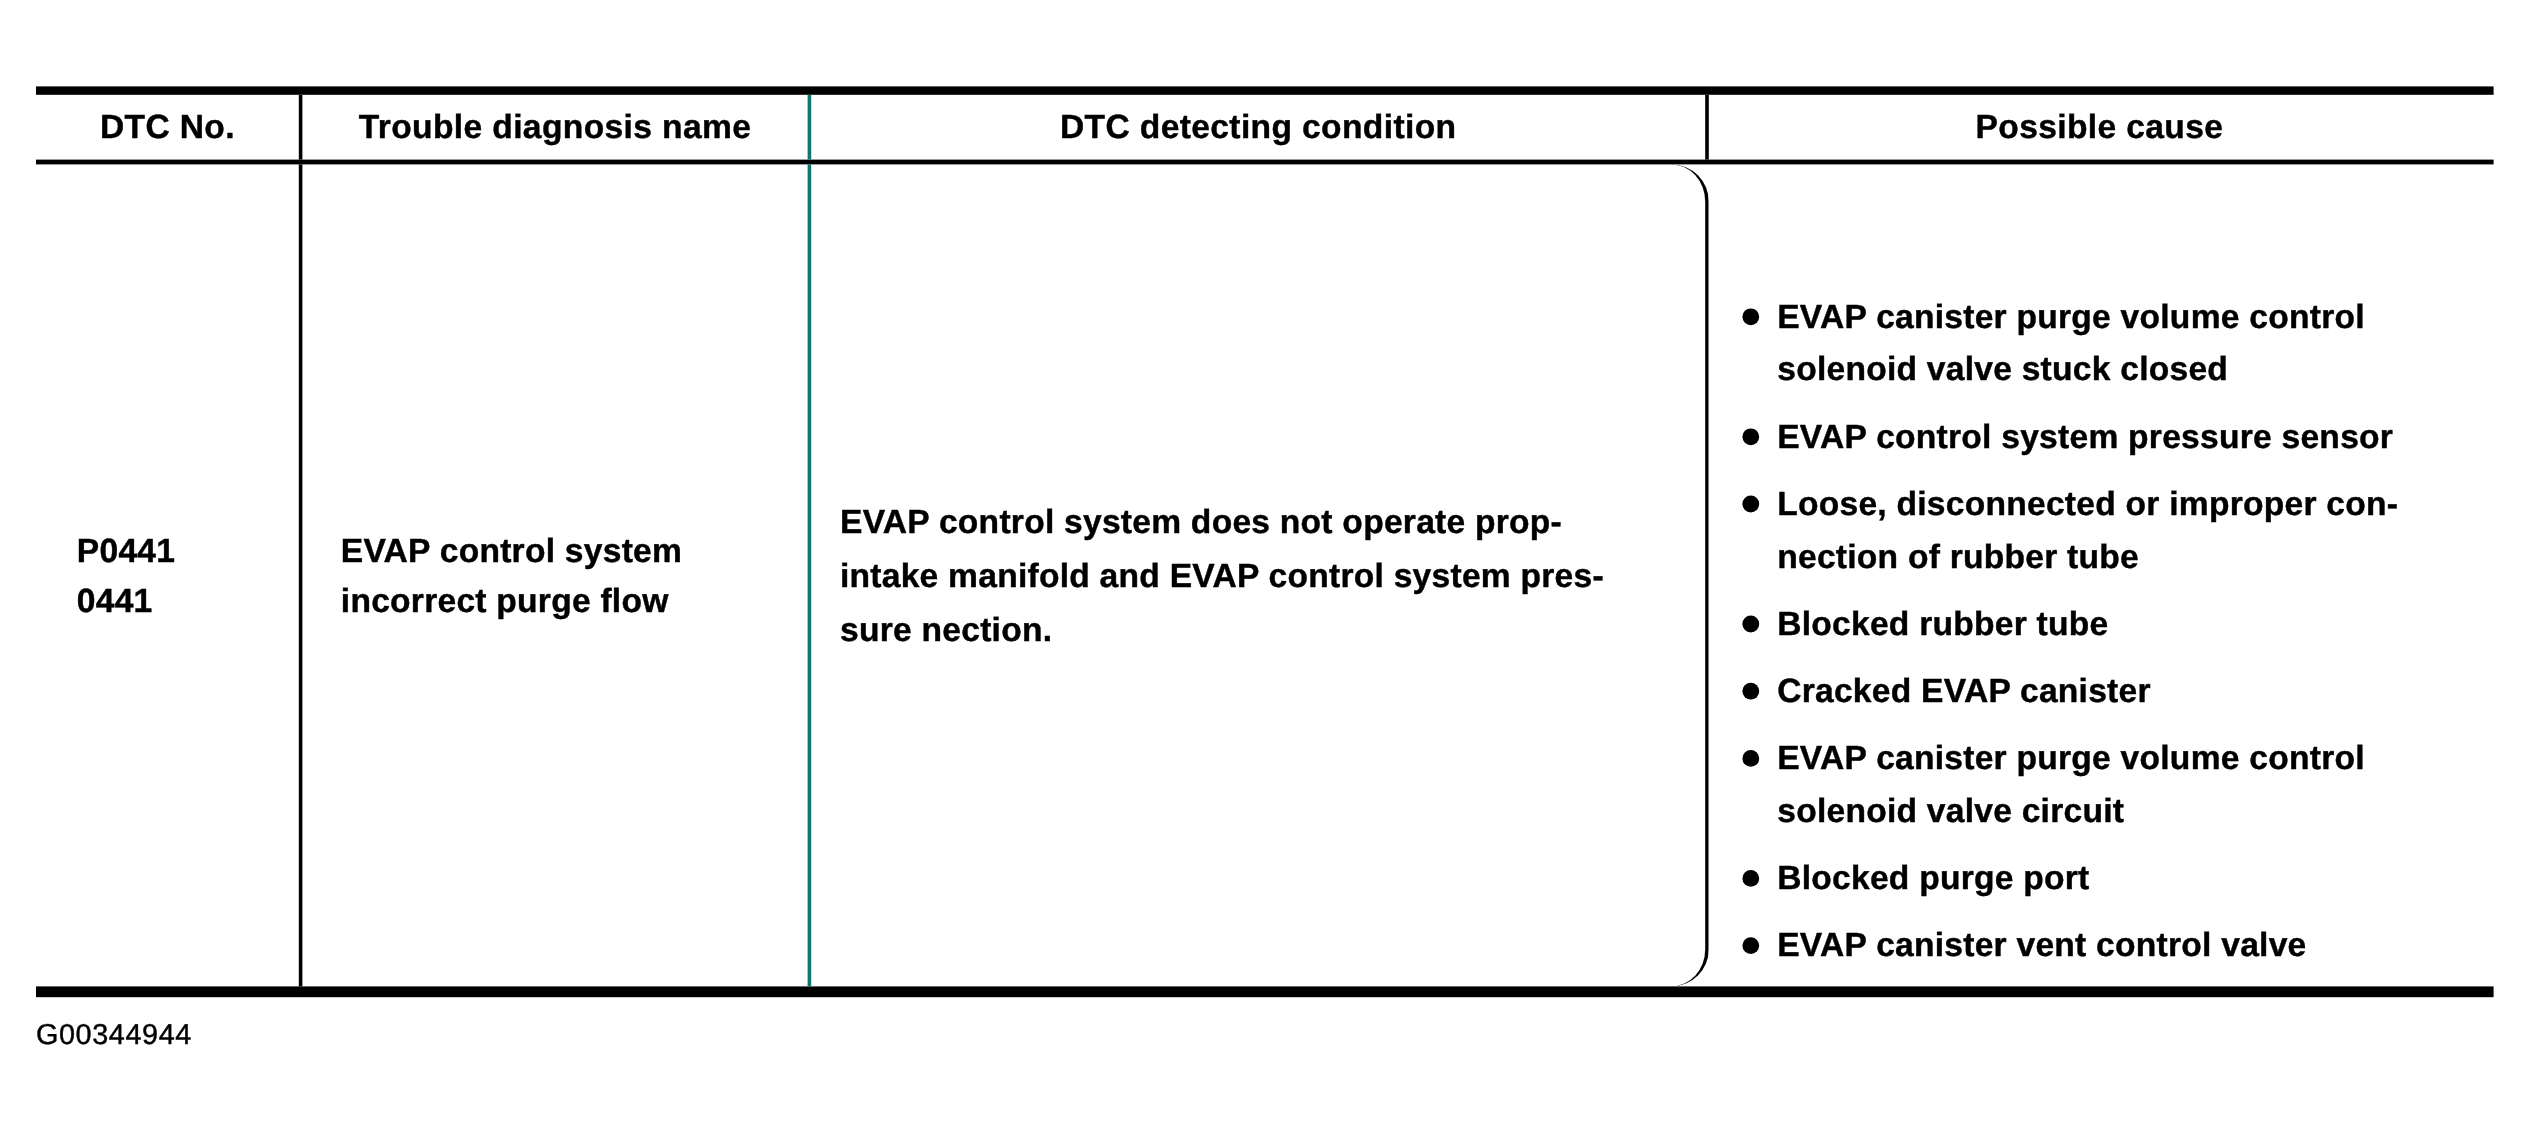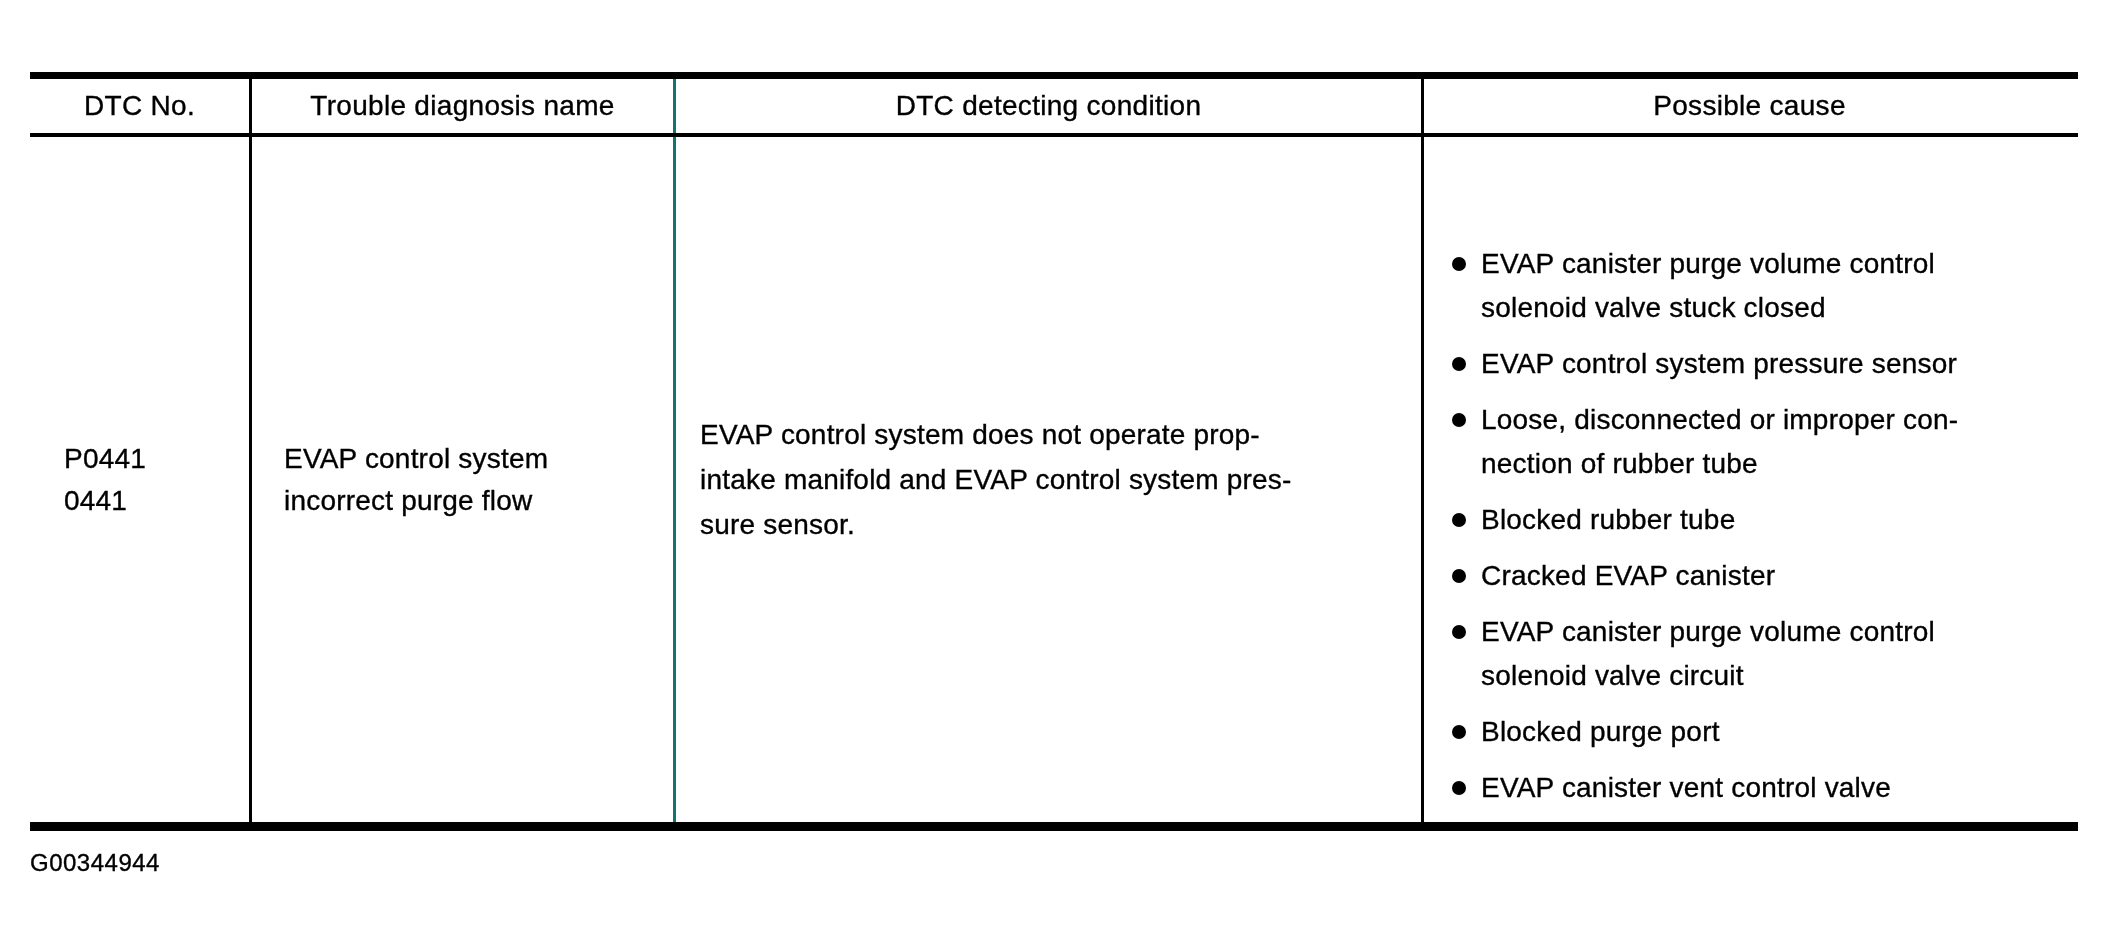--- a/index.html
+++ b/index.html
@@ -12,20 +12,21 @@
     color: #000000;
     -webkit-text-stroke: 0.35px #000000;
   }
   .dtc-table {
     position: absolute;
     left: 30px;
     top: 72px;
     width: 2048px;
     border-top: 7px solid #000;
     border-bottom: 9px solid #000;
+    font-weight: bold;
   }
   .header-row {
     display: flex;
     height: 58px;
     border-bottom: 4px solid #000;
   }
   .header-cell {
     display: flex;
     align-items: center;
     justify-content: center;
@@ -44,21 +45,21 @@
   .body-cell {
     display: flex;
     flex-direction: column;
     justify-content: center;
     font-size: 28px;
     letter-spacing: 0.2px;
   }
   .body-cell .line { white-space: nowrap; }
   .col-1.body-cell { padding-left: 34px; line-height: 42px; justify-content: center; }
   .col-2.body-cell { padding-left: 32px; line-height: 42px; }
-  .col-3.body-cell { padding-left: 24px; line-height: 45px; }
+  .col-3.body-cell { padding-left: 24px; line-height: 45px; border-radius: 31px; }
   .col-4.body-cell {
     justify-content: flex-end;
     padding: 11px 8px 0 28px;
     line-height: 44px;
   }
   .cause-list { list-style: none; }
   .cause-item {
     display: flex;
     margin-bottom: 12px;
   }
@@ -100,21 +101,21 @@
     </div>
 
     <div class="cell body-cell col-2">
       <div class="line">EVAP control system</div>
       <div class="line">incorrect purge flow</div>
     </div>
 
     <div class="cell body-cell col-3">
       <div class="line">EVAP control system does not operate prop-</div>
       <div class="line">intake manifold and EVAP control system pres-</div>
-      <div class="line">sure sensor.</div>
+      <div class="line">sure nection.</div>
     </div>
 
     <div class="cell body-cell col-4">
       <ul class="cause-list">
 
         <li class="cause-item">
           <span class="bullet-dot"></span>
           <div class="cause-text">
             <div class="line">EVAP canister purge volume control</div>
             <div class="line">solenoid valve stuck closed</div>

